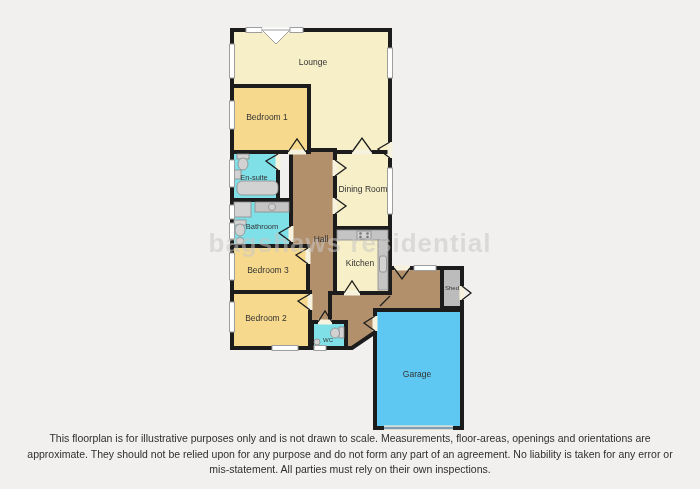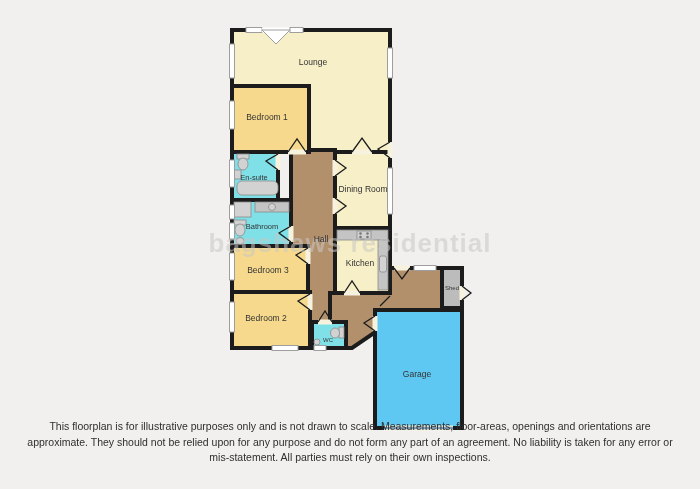--- a/index.html
+++ b/index.html
@@ -5,21 +5,21 @@
   html,body{margin:0;padding:0;}
   body{font-family:"Liberation Sans",sans-serif;}
   .stage{position:relative;width:700px;height:489px;overflow:hidden;background:#F1F0EE;}
   svg{position:absolute;left:0;top:0;}
   svg text{font-family:"Liberation Sans",sans-serif;}
   .room-label{font-size:8.5px;}
   .room-label.small{font-size:7.5px;}
   .room-label.tiny{font-size:6px;}
   .watermark-text{font-size:26px;font-weight:bold;opacity:0.55;letter-spacing:1px;}
   .disclaimer{
-    position:absolute;left:0;right:0;bottom:8px;margin:16px auto;max-width:662px;
+    position:absolute;left:0;right:0;bottom:8px;margin:4px auto;max-width:662px;
     text-align:center;font-size:10.5px;line-height:1.45;color:#2E2E2E;
   }
 </style>
 </head>
 <body>
 
 <div class="stage" style="background: rgb(241, 240, 238);">
   <svg width="700" height="489" viewBox="0 0 700 489">
 
     <rect x="0" y="0" width="700" height="489" fill="#F1F0EE"></rect>

